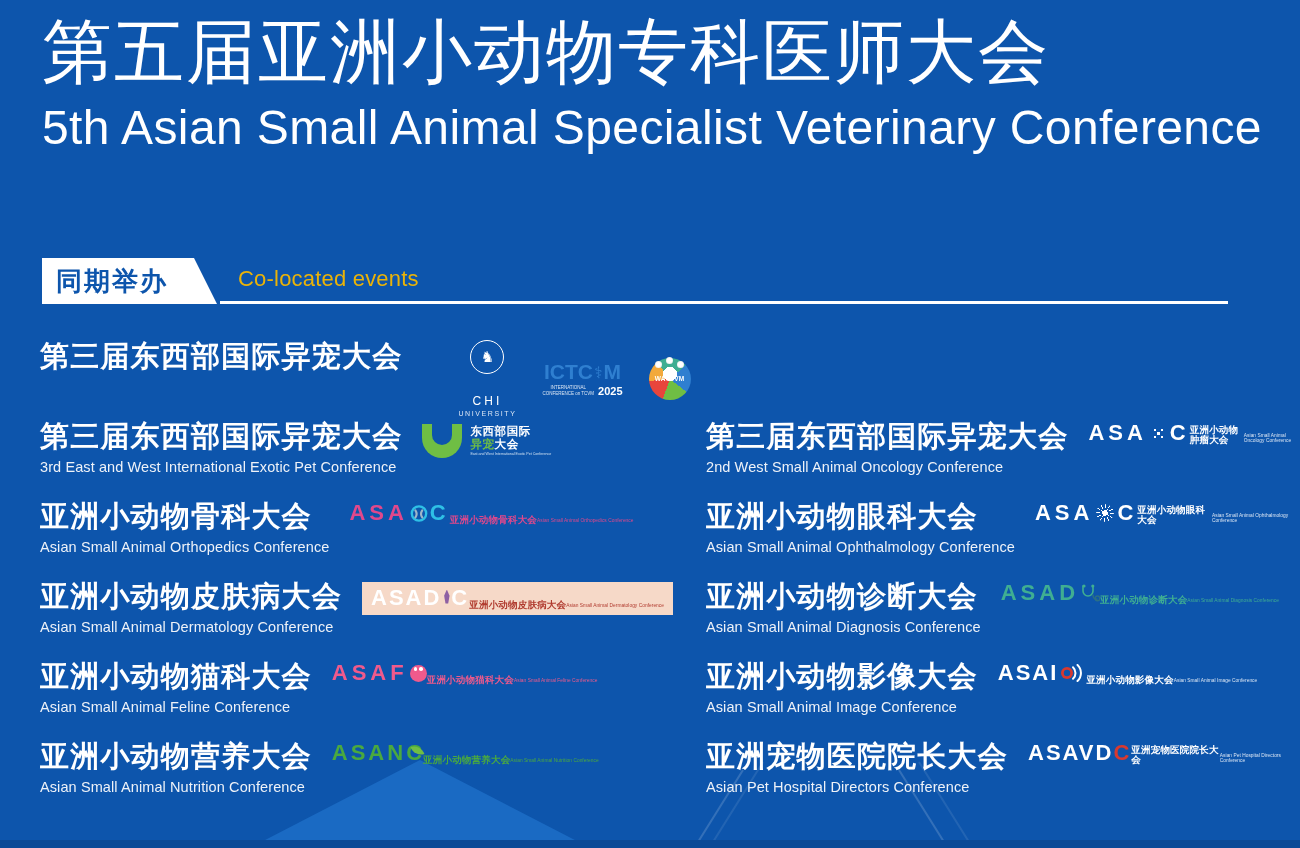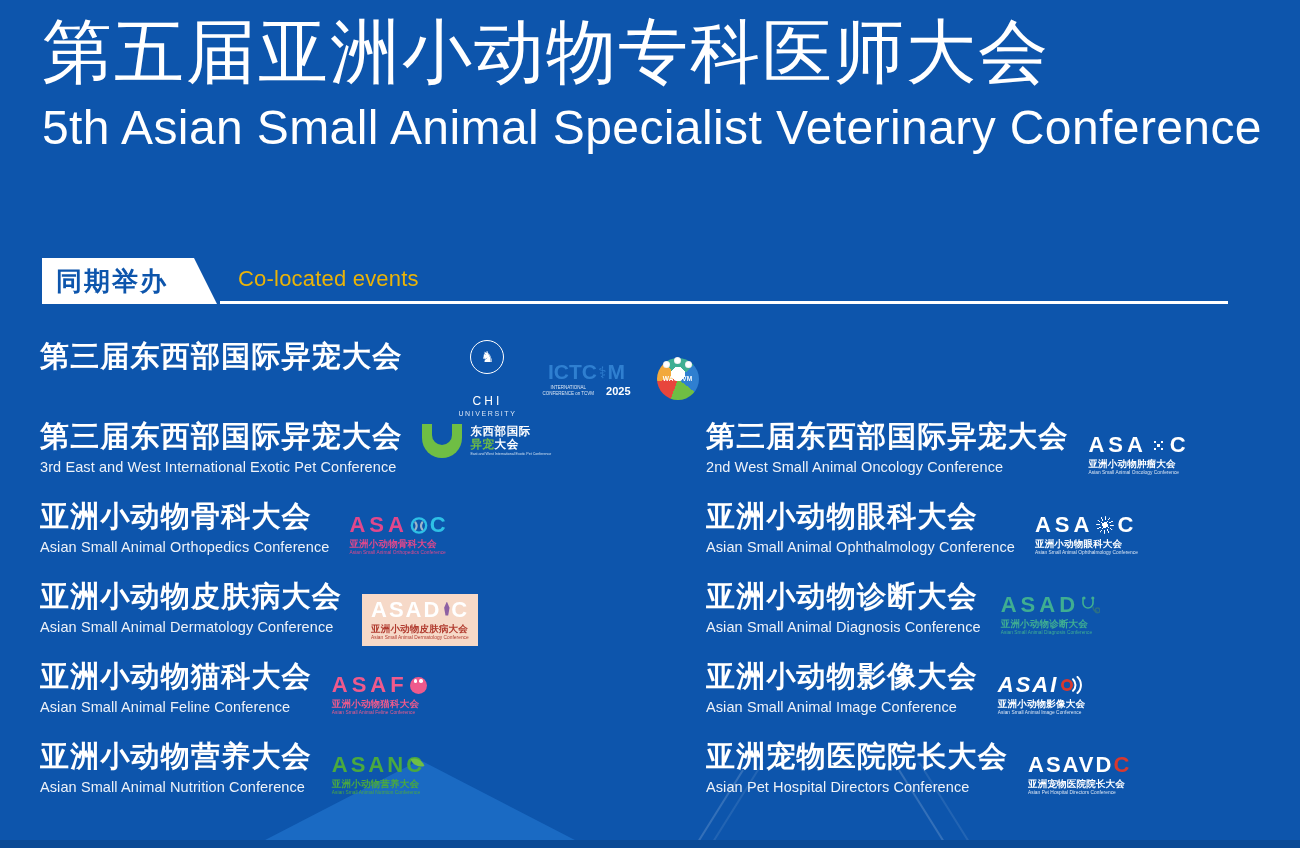--- a/index.html
+++ b/index.html
@@ -84,22 +84,22 @@
     font-size:29px; font-weight:bold; line-height:1.16;
     letter-spacing:1.2px;
   }
   .ev-en{
     font-size:14.5px; font-weight:400; line-height:1.2;
     margin-top:5px; color:#eef2f8; letter-spacing:.1px;
   }
 
   
   .logo{
-    margin-left:20px; margin-top:14px;
-    display:flex; flex-direction:column; align-items:flex-start;
+    margin-left:20px; margin-top:2px;
+    display:flex; flex-direction:row; align-items:flex-end;
     line-height:1;
   }
   .logo-main{
     display:flex; align-items:center; justify-content:center;
     font-weight:bold; letter-spacing:3px;
   }
 
   
   .asa-word{ font-size:22px; font-weight:bold; letter-spacing:4px; }
   .asa-sub{ font-size:9.5px; font-weight:bold; letter-spacing:.2px; margin-top:3px;}
@@ -125,21 +125,21 @@
   .lg-derm .asa-sub2{ color:#b03a2e; }
 
   .lg-diag .asa-word{ color:#3fae92; }
   .lg-diag .asa-sub { color:#3fae92; }
   .lg-diag .asa-sub2{ color:#3fae92; }
 
   .lg-feline .asa-word{ color:#ef5a8c; }
   .lg-feline .asa-sub { color:#ef5a8c; }
   .lg-feline .asa-sub2{ color:#ef5a8c; }
 
-  .lg-image .asa-word{ color:#ffffff; font-style:italic; letter-spacing:2px;}
+  .lg-image .asa-word{ color:#ffffff; letter-spacing:2px;}
   .lg-image .asa-sub { color:#ffffff; }
   .lg-image .asa-sub2{ color:#dbe6f4; }
 
   .lg-nutri .asa-word{ color:#4aa93f; letter-spacing:3px;}
   .lg-nutri .asa-sub { color:#4aa93f; }
   .lg-nutri .asa-sub2{ color:#4aa93f; }
 
   .lg-avdc .asa-word{ color:#ffffff; letter-spacing:2px;}
   .lg-avdc .c-red{ color:#d8392f; }
   .lg-avdc .asa-sub { color:#ffffff; }
@@ -173,21 +173,21 @@
     border:1.6px solid #ffffff;
     display:flex; align-items:center; justify-content:center;
     font-size:15px; color:#ffffff;
   }
   .chi-name{ font-size:12px; letter-spacing:3px; margin-top:20px; color:#fff;}
   .chi-sub { font-size:7px; letter-spacing:1.6px; margin-top:2px; color:#dce7f5;}
 
   .ict-main{ font-size:21px; font-weight:bold; letter-spacing:0; color:#ffffff; display:flex; align-items:center;}
   .ict-main .blue{ color:#2f7fd0; }
   .ict-snake{ font-size:16px; color:#2f7fd0; margin:0 1px; }
-  .ict-sub{ display:flex; align-items:center; gap:12px; margin-top:1px; }
+  .ict-sub{ display:flex; align-items:center; gap:4px; margin-top:1px; }
   .ict-sub-l{ font-size:4.5px; color:#dbe6f4; line-height:1.25; text-align:center;}
   .ict-year{ font-size:11px; font-weight:bold; color:#ffffff; }
 
   .wat-circle{
     width:42px; height:42px; border-radius:50%;
     background:
       radial-gradient(circle at 50% 38%, #ffffff 0 7px, transparent 7px),
       conic-gradient(from 200deg, #e8453c 0 18%, #f2a93b 18% 34%, #3fae92 34% 58%, #2f7fd0 58% 80%, #6fbe44 80% 100%);
     position:relative;
     display:flex; align-items:center; justify-content:center;

